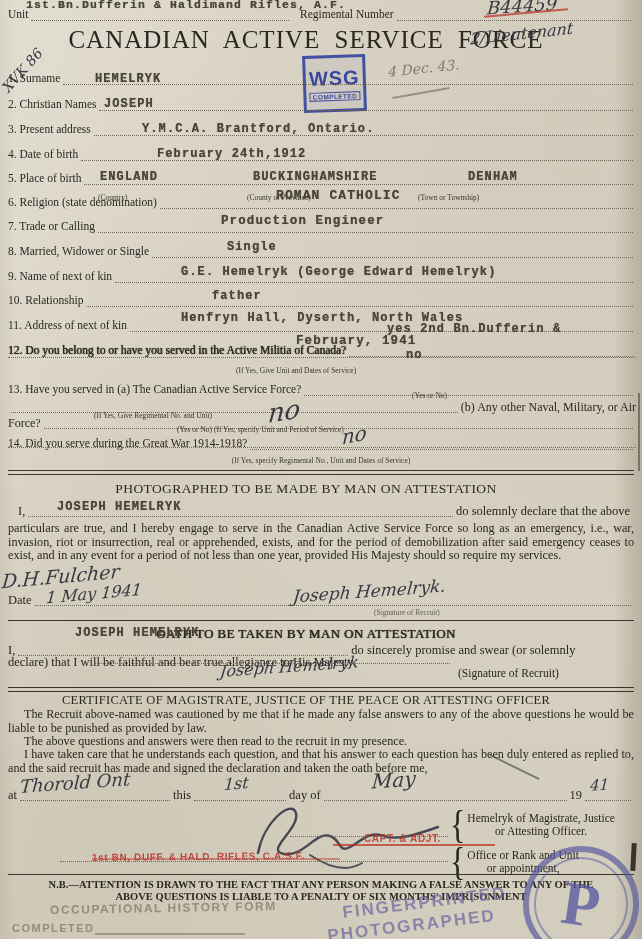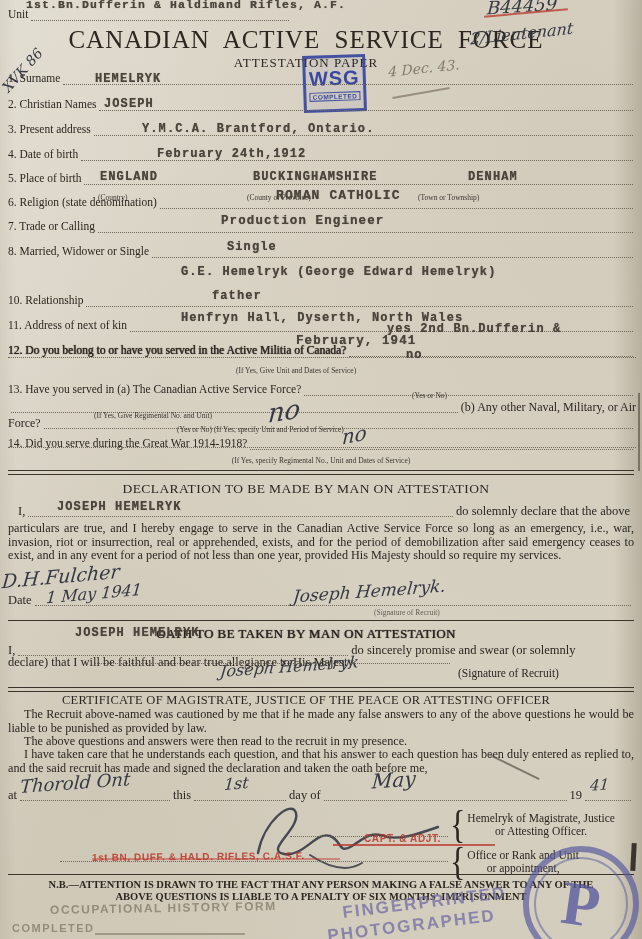--- a/index.html
+++ b/index.html
@@ -53,28 +53,31 @@
 </head>
 <body>
 
 <div class="page">
 
   <div class="typed" style="left:26px;top:-2px;font-size:11.5px">1st.Bn.Dufferin &amp; Haldimand Rifles, A.F.</div>
   <div class="lrow" style="left:8px;top:8px;width:284px">
     <span>Unit</span>
     <span class="dots"></span>
   </div>
+  <div class="lrow" style="left:300px;top:8px;width:334px">
+    <span>Regimental Number</span>
+    <span class="dots"></span>
+  </div>
   <div class="hand" style="left:487px;top:-5px;font-size:18px">B44459</div>
   <div class="redline" style="left:484px;top:12px;width:84px;transform:rotate(-5deg)"></div>
 
   <div class="hand" style="left:-4px;top:62px;font-size:14px;transform:rotate(-48deg)">XVK 86</div>
 
   <div class="heading" style="top:26px;font-size:25px;letter-spacing:1px;word-spacing:7px">CANADIAN ACTIVE SERVICE FORCE</div>
   <div class="hand" style="left:470px;top:24px;font-size:16px;transform:rotate(-6deg) skewX(-10deg)">2/Lieutenant</div>
-  <div class="heading" style="top:55px;font-size:13px;letter-spacing:1px">ATTESTATION PAPER</div>
 
   <div class="wsg">
     <span class="wsg-big">WSG</span>
     <span class="wsg-sub">COMPLETED</span>
   </div>
   <div class="hand pencil" style="left:388px;top:60px;font-size:14px;transform:rotate(-6deg) skewX(-6deg)">4 Dec. 43.</div>
   <div class="abs" style="left:392px;top:92px;width:58px;height:2px;background:rgba(125,115,98,.7);transform:rotate(-10deg)"></div>
 
   <div class="typed" style="left:95px;top:72px">HEMELRYK</div>
   <div class="lrow" style="left:8px;top:72px;width:628px">
@@ -123,20 +126,24 @@
     <span class="dots"></span>
   </div>
   <div class="typed" style="left:227px;top:240px">Single</div>
 
   <div class="lrow" style="left:8px;top:245px;width:628px">
     <span>8. Married, Widower or Single</span>
     <span class="dots"></span>
   </div>
   <div class="typed" style="left:181px;top:265px">G.E. Hemelryk  (George Edward Hemelryk)</div>
 
+  <div class="lrow" style="left:8px;top:270px;width:628px">
+    <span>9. Name of next of kin</span>
+    <span class="dots"></span>
+  </div>
   <div class="typed" style="left:212px;top:289px">father</div>
 
   <div class="lrow" style="left:8px;top:294px;width:628px">
     <span>10. Relationship</span>
     <span class="dots"></span>
   </div>
   <div class="typed" style="left:181px;top:311px">Henfryn Hall, Dyserth, North Wales</div>
 
   <div class="lrow" style="left:8px;top:319px;width:628px">
     <span>11. Address of next of kin</span>
@@ -173,21 +180,21 @@
     <span>14. Did you serve during the Great War 1914-1918?</span>
     <span class="dots"></span>
   </div>
   <div class="sub" style="left:177px;top:425px">(Yes or No) (If Yes, specify Unit and Period of Service)</div>
   <div class="hand" style="left:342px;top:423px;font-size:20px;transform:rotate(-11deg) skewX(-14deg)">no</div>
   <div class="hline" style="left:8px;top:447px;width:628px"></div>
   <div class="sub" style="left:150px;top:456px;width:342px;text-align:center">(If Yes, specify Regimental No., Unit and Dates of Service)</div>
 
   <div class="rule double" style="top:470px"></div>
 
-  <div class="heading" style="top:481px;font-size:13.5px;letter-spacing:.4px">DECLARATION TO BE MADE BY MAN ON ATTESTATION</div>
+  <div class="heading" style="top:481px;font-size:13.5px;letter-spacing:.4px">PHOTOGRAPHED TO BE MADE BY MAN ON ATTESTATION</div>
   <div class="typed" style="left:57px;top:500px">JOSEPH HEMELRYK</div>
   <div class="lrow" style="left:18px;top:504px;width:612px;font-size:12.5px">
     <span>I,</span>
     <span class="dots"></span>
     <span>do solemnly declare that the above</span>
   </div>
   <div class="para" style="left:8px;top:522px;width:626px">particulars are true, and I hereby engage to serve in the Canadian Active Service Force so long as an emergency, i.e., war, invasion, riot or insurrection, real or apprehended, exists, and for the period of demobilization after said emergency ceases to exist, and in any event for a period of not less than one year, provided His Majesty should so require my services.</div>
   <div class="hand" style="left:2px;top:565px;font-size:19px;transform:rotate(-5deg) skewX(-10deg)">D.H.Fulcher</div>
   <div class="lrow" style="left:8px;top:593px;width:626px;font-size:12.5px">
     <span>Date</span>

